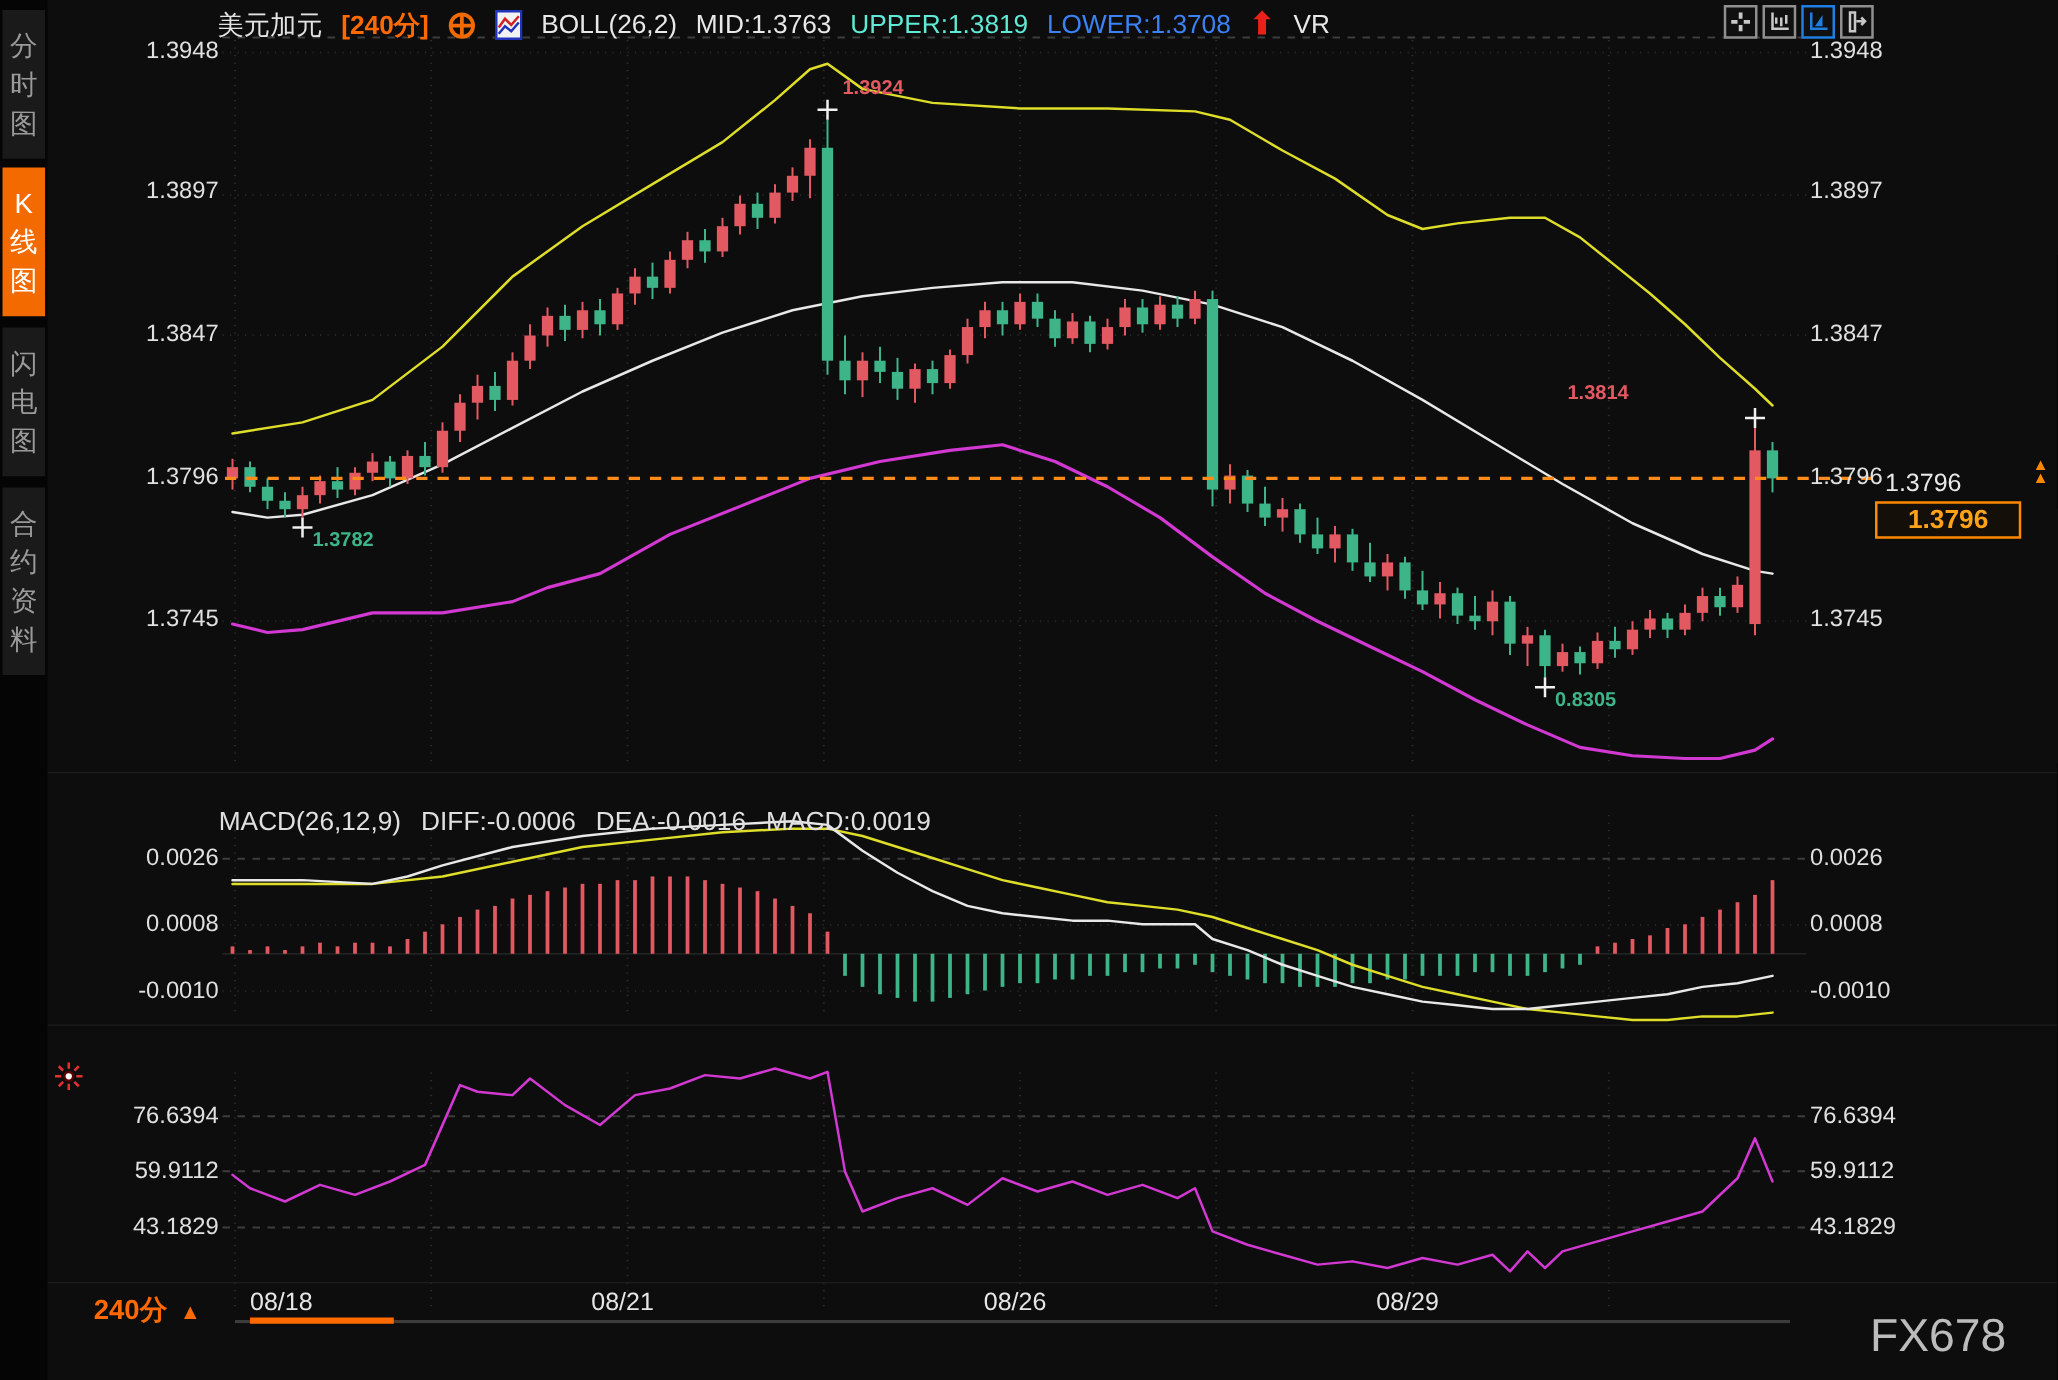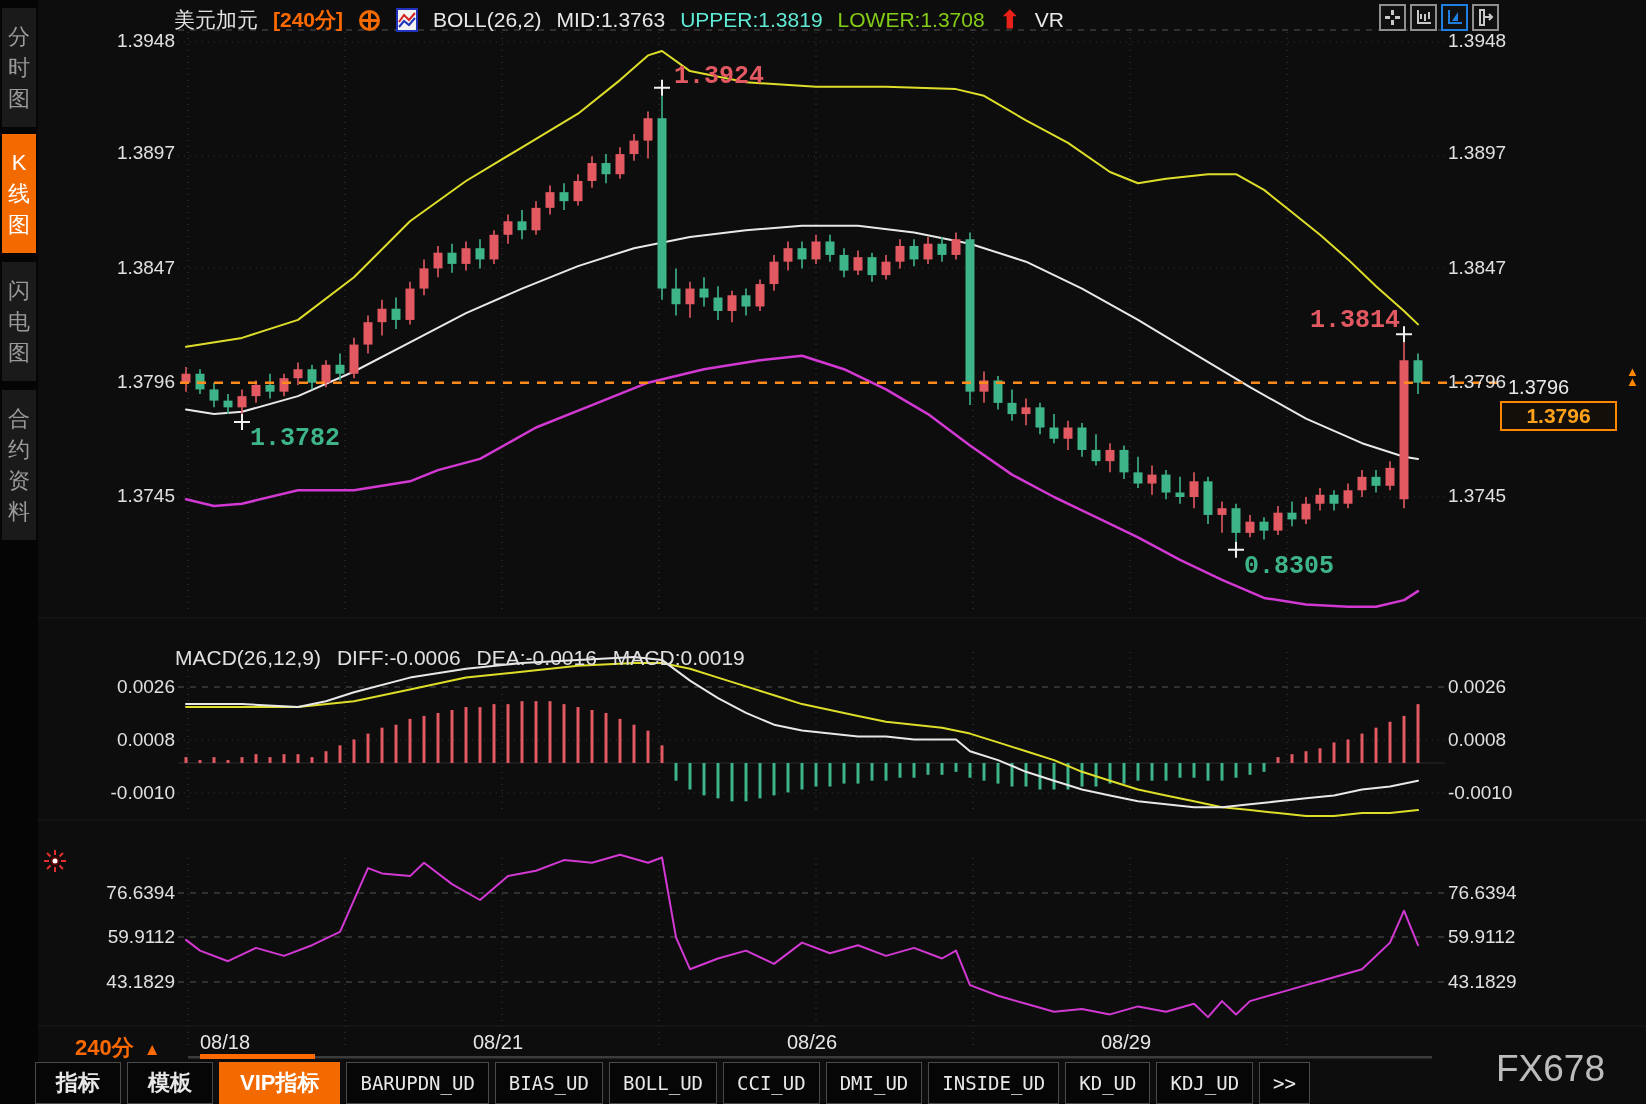--- a/index.html
+++ b/index.html
@@ -10,35 +10,35 @@
   .side-tab{position:absolute;left:2px;width:34px;padding:13px 0;background:#1a1a1a;color:#9a9a9a;
             font-size:22px;text-align:center;line-height:31px;cursor:pointer;}
   .side-tab.active{background:#f26a00;color:#fff;}
   
   .hdr{position:absolute;left:174px;top:6px;display:flex;align-items:center;gap:15px;
        font-size:21px;white-space:nowrap;}
   .hdr .sym{color:#e2e2e2;}
   .hdr .per{color:#ff6a00;font-weight:bold;}
   .hdr .wht{color:#e8e8e8;}
   .hdr .yel{color:#5eead4;}
-  .hdr .mag{color:#84cc16;}
+  .hdr .mag{color:#3b82f6;}
   .hdr .uparrow{color:#e82218;font-size:24px;font-weight:bold;line-height:20px;}
   .toolbar{position:absolute;top:4px;left:1379px;display:flex;gap:4px;}
   .tbtn{width:27px;height:27px;border:2px solid #8f8f8f;background:#101010;box-sizing:border-box;
         display:flex;align-items:center;justify-content:center;cursor:pointer;}
   .tbtn.active{border-color:#1e7fe0;}
   
   .axl{position:absolute;width:100px;font-size:19px;color:#e0e0e0;}
   .axl.l{left:75px;text-align:right;}
   .axl.r{left:1448px;text-align:left;}
   
-  .ann{position:absolute;font-size:25px;font-weight:bold;white-space:nowrap;font-family:Liberation Mono, monospace;}
+  .ann{position:absolute;font-size:16px;font-weight:bold;white-space:nowrap;}
   .ann.red{color:#e25962;}
   .ann.green{color:#3eb489;}
-  .ann.rt{width:146px;text-align:right;}
+  .ann.rt{width:146px;text-align:left;}
   
   .indhdr{position:absolute;display:flex;gap:16px;font-size:21px;white-space:nowrap;}
   
   .pxlabel{position:absolute;left:1508px;top:376px;font-size:20px;color:#e8e8e8;}
   .pxbox{position:absolute;left:1500px;top:401px;width:113px;height:26px;border:2px solid #ff8800;
          background:#141009;color:#ffa21a;font-size:21px;font-weight:bold;text-align:center;line-height:26px;}
   .pxarrow{position:absolute;left:1626px;top:367px;color:#ff8800;font-size:13px;line-height:10px;text-align:center;}
   
   .perlab{position:absolute;left:75px;top:1033px;color:#ff6a00;font-size:22px;font-weight:bold;cursor:pointer;}
   .perlab .tri{font-size:17px;margin-left:10px;}
@@ -457,34 +457,20 @@
 
   <div class="pxlabel">1.3796</div>
   <div class="pxbox">1.3796</div>
   <div class="pxarrow">▲<br>▲</div>
 
   <div class="perlab">
     <span>240分</span><span class="tri">▲</span>
   </div>
   <div class="watermark">FX678</div>
 
-  <div class="tabbar" id="tabbar">
-      <div class="tab">指标</div>
-      <div class="tab">模板</div>
-      <div class="tab active">VIP指标</div>
-      <div class="tab mono">BARUPDN_UD</div>
-      <div class="tab mono">BIAS_UD</div>
-      <div class="tab mono">BOLL_UD</div>
-      <div class="tab mono">CCI_UD</div>
-      <div class="tab mono">DMI_UD</div>
-      <div class="tab mono">INSIDE_UD</div>
-      <div class="tab mono">KD_UD</div>
-      <div class="tab mono">KDJ_UD</div>
-      <div class="tab mono">&gt;&gt;</div>
-    </div>
 <div class="axl l" style="top:30px">1.3948</div>
     <div class="axl r" style="top:30px">1.3948</div>
     <div class="axl l" style="top:142px">1.3897</div>
     <div class="axl r" style="top:142px">1.3897</div>
     <div class="axl l" style="top:257px">1.3847</div>
     <div class="axl r" style="top:257px">1.3847</div>
     <div class="axl l" style="top:371px">1.3796</div>
     <div class="axl r" style="top:371px">1.3796</div>
     <div class="axl l" style="top:485px">1.3745</div>
     <div class="axl r" style="top:485px">1.3745</div>

